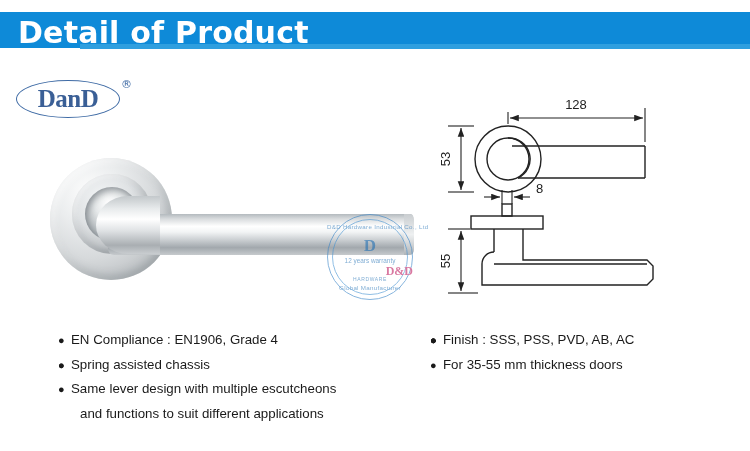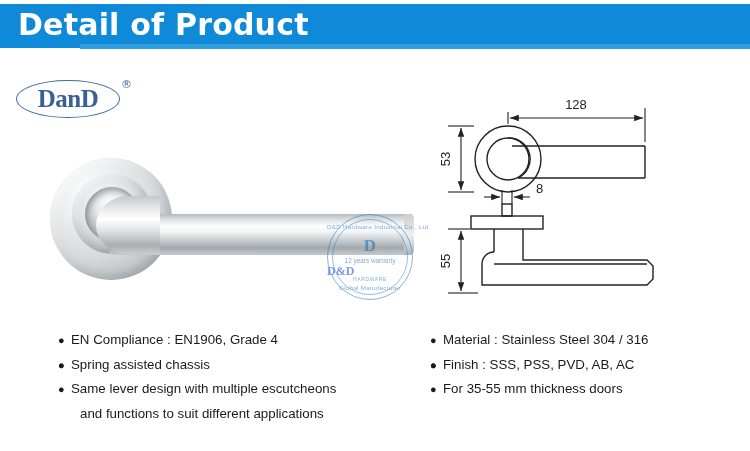--- a/index.html
+++ b/index.html
@@ -12,22 +12,22 @@
     height: 451px;
     position: relative;
     overflow: hidden;
     font-family: "Liberation Sans", sans-serif;
     color: #1a1a1a;
   }
 
   
   #header-banner {
     position: absolute;
-    left: 0; top: 4px;
-    width: 750px; height: 44px;
+    left: 0; top: 12px;
+    width: 750px; height: 36px;
     background: #0e8ad8;
   }
   #header-title {
     position: absolute;
     left: 18px; top: 3px;
     font-size: 30px;
     font-weight: bold;
     color: #ffffff;
     letter-spacing: 0.2px;
     font-family: "DejaVu Sans", sans-serif;
@@ -195,25 +195,25 @@
     width: 86px;
     text-align: center;
     font-size: 6.4px;
     color: #1f6fb4;
     white-space: nowrap;
   }
   #wm-brand {
     position: absolute;
     left: 0; top: 50px;
     width: 86px;
-    text-align: left;
+    text-align: right;
     font-family: "Liberation Serif", serif;
     font-weight: bold;
     font-size: 12px;
-    color: #1d4ed8;
+    color: #be185d;
   }
   #wm-sub {
     position: absolute;
     left: 0; top: 62px;
     width: 86px;
     text-align: center;
     font-size: 5px;
     color: #1f6fb4;
     letter-spacing: 0.6px;
   }
@@ -363,18 +363,18 @@
 </div>
 
 <ul class="spec-list" id="spec-list-left">
     <li class="spec-item"><span class="bullet">●</span><span>EN Compliance : EN1906, Grade 4</span></li>
     <li class="spec-item"><span class="bullet">●</span></li>
     <li class="spec-item"><span class="bullet">●</span><span>Spring assisted chassis</span></li>
     <li class="spec-item"><span class="bullet">●</span><span>Same lever design with multiple escutcheons</span></li>
     <li class="spec-cont">and functions to suit different applications</li>
   </ul>
 <ul class="spec-list" id="spec-list-right">
-    <li class="spec-item"><span class="bullet">●</span><span>Material : Stainless Steel 304 / 316</span></li>
+    <li class="spec-item"><span class="bullet">●</span></li>
     <li class="spec-item"><span class="bullet">●</span></li>
     <li class="spec-item"><span class="bullet">●</span></li>
     <li class="spec-item"><span class="bullet">●</span><span>Finish : SSS, PSS, PVD, AB, AC</span></li>
     <li class="spec-item"><span class="bullet">●</span><span>For 35-55 mm thickness doors</span></li>
   </ul>
 
 </body></html>

